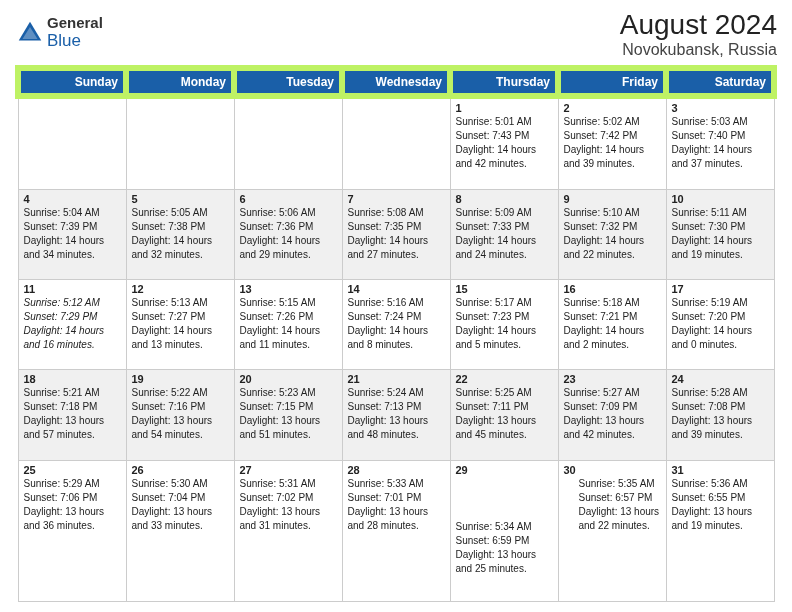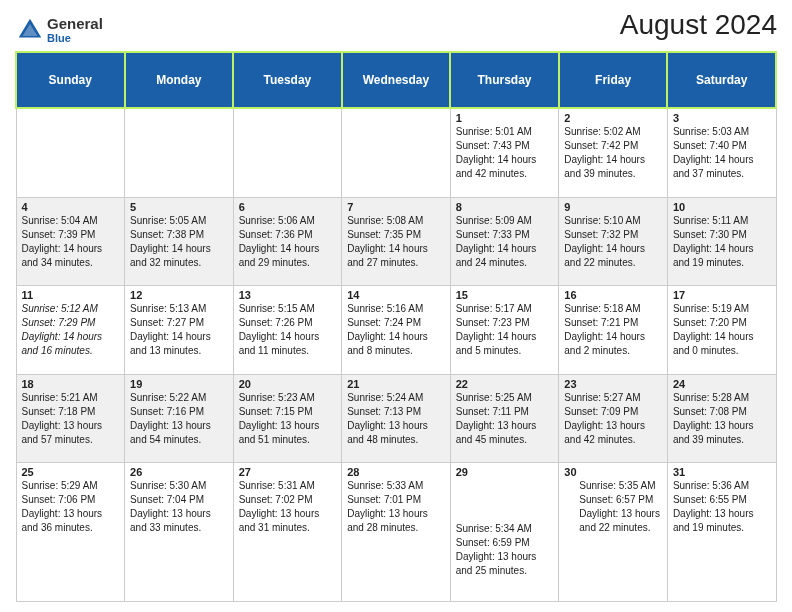--- a/index.html
+++ b/index.html
@@ -32,22 +32,22 @@
       display: flex;
       flex-direction: column;
       line-height: 1.1;
     }
     .logo-general {
       font-size: 15px;
       font-weight: bold;
       color: #333;
     }
     .logo-blue {
-      font-size: 11px;
-      font-weight: bold;
+      font-size: 17px;
+      font-weight: normal;
       color: #1a5fa8;
     }
     .logo-icon {
       width: 30px;
       height: 30px;
       margin-right: 2px;
     }
     .title-block {
       text-align: right;
     }
@@ -66,23 +66,23 @@
       border-collapse: collapse;
       flex: 1;
     }
     thead tr {
       background: #1a5fa8;
     }
     thead th {
       color: #fff;
       font-size: 12px;
       font-weight: bold;
-      text-align: center;
-      padding: 20px 5px;
-      border: 2px solid #bef264;
+      text-align: right;
+      padding: 4px 5px;
+      border: 6px solid #bef264;
     }
     tbody tr {
       height: auto;
     }
     tbody td {
       vertical-align: top;
       padding: 3px 5px;
       border: 1px solid #ccc;
       font-size: 9.5px;
       color: #222;
@@ -117,20 +117,21 @@
         <polygon points="20,5 35,30 5,30" fill="#1a5fa8"></polygon>
         <polygon points="20,12 30,28 10,28" fill="#fff" opacity="0.3"></polygon>
       </svg>
       <div class="logo-text">
         <span class="logo-general">General</span>
         <span class="logo-blue">Blue</span>
       </div>
     </div>
     <div class="title-block">
       <div class="month-title">August 2024</div>
+      <div class="subtitle">Novokubansk, Russia</div>
     </div>
   </div>
 
   <table>
     <thead>
       <tr>
       <th>Sunday</th>
           <th>Monday</th>
           <th>Tuesday</th>
           <th>Wednesday</th>

